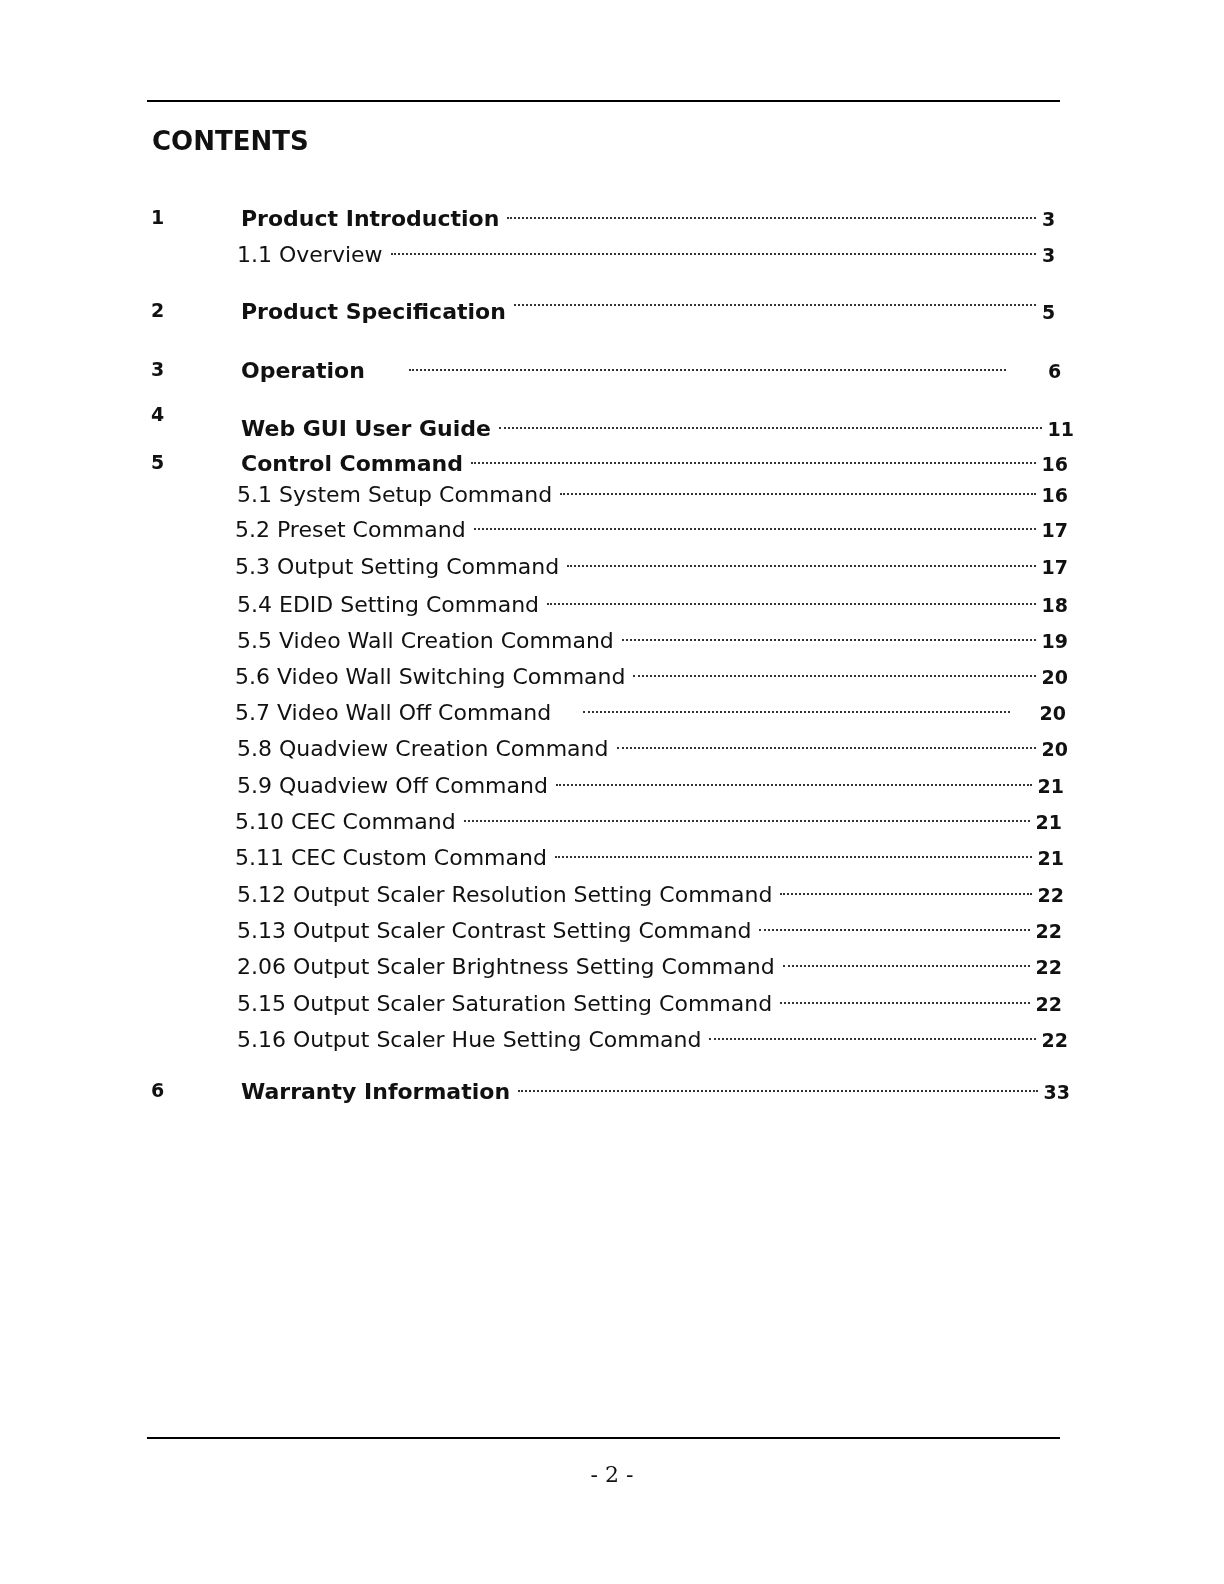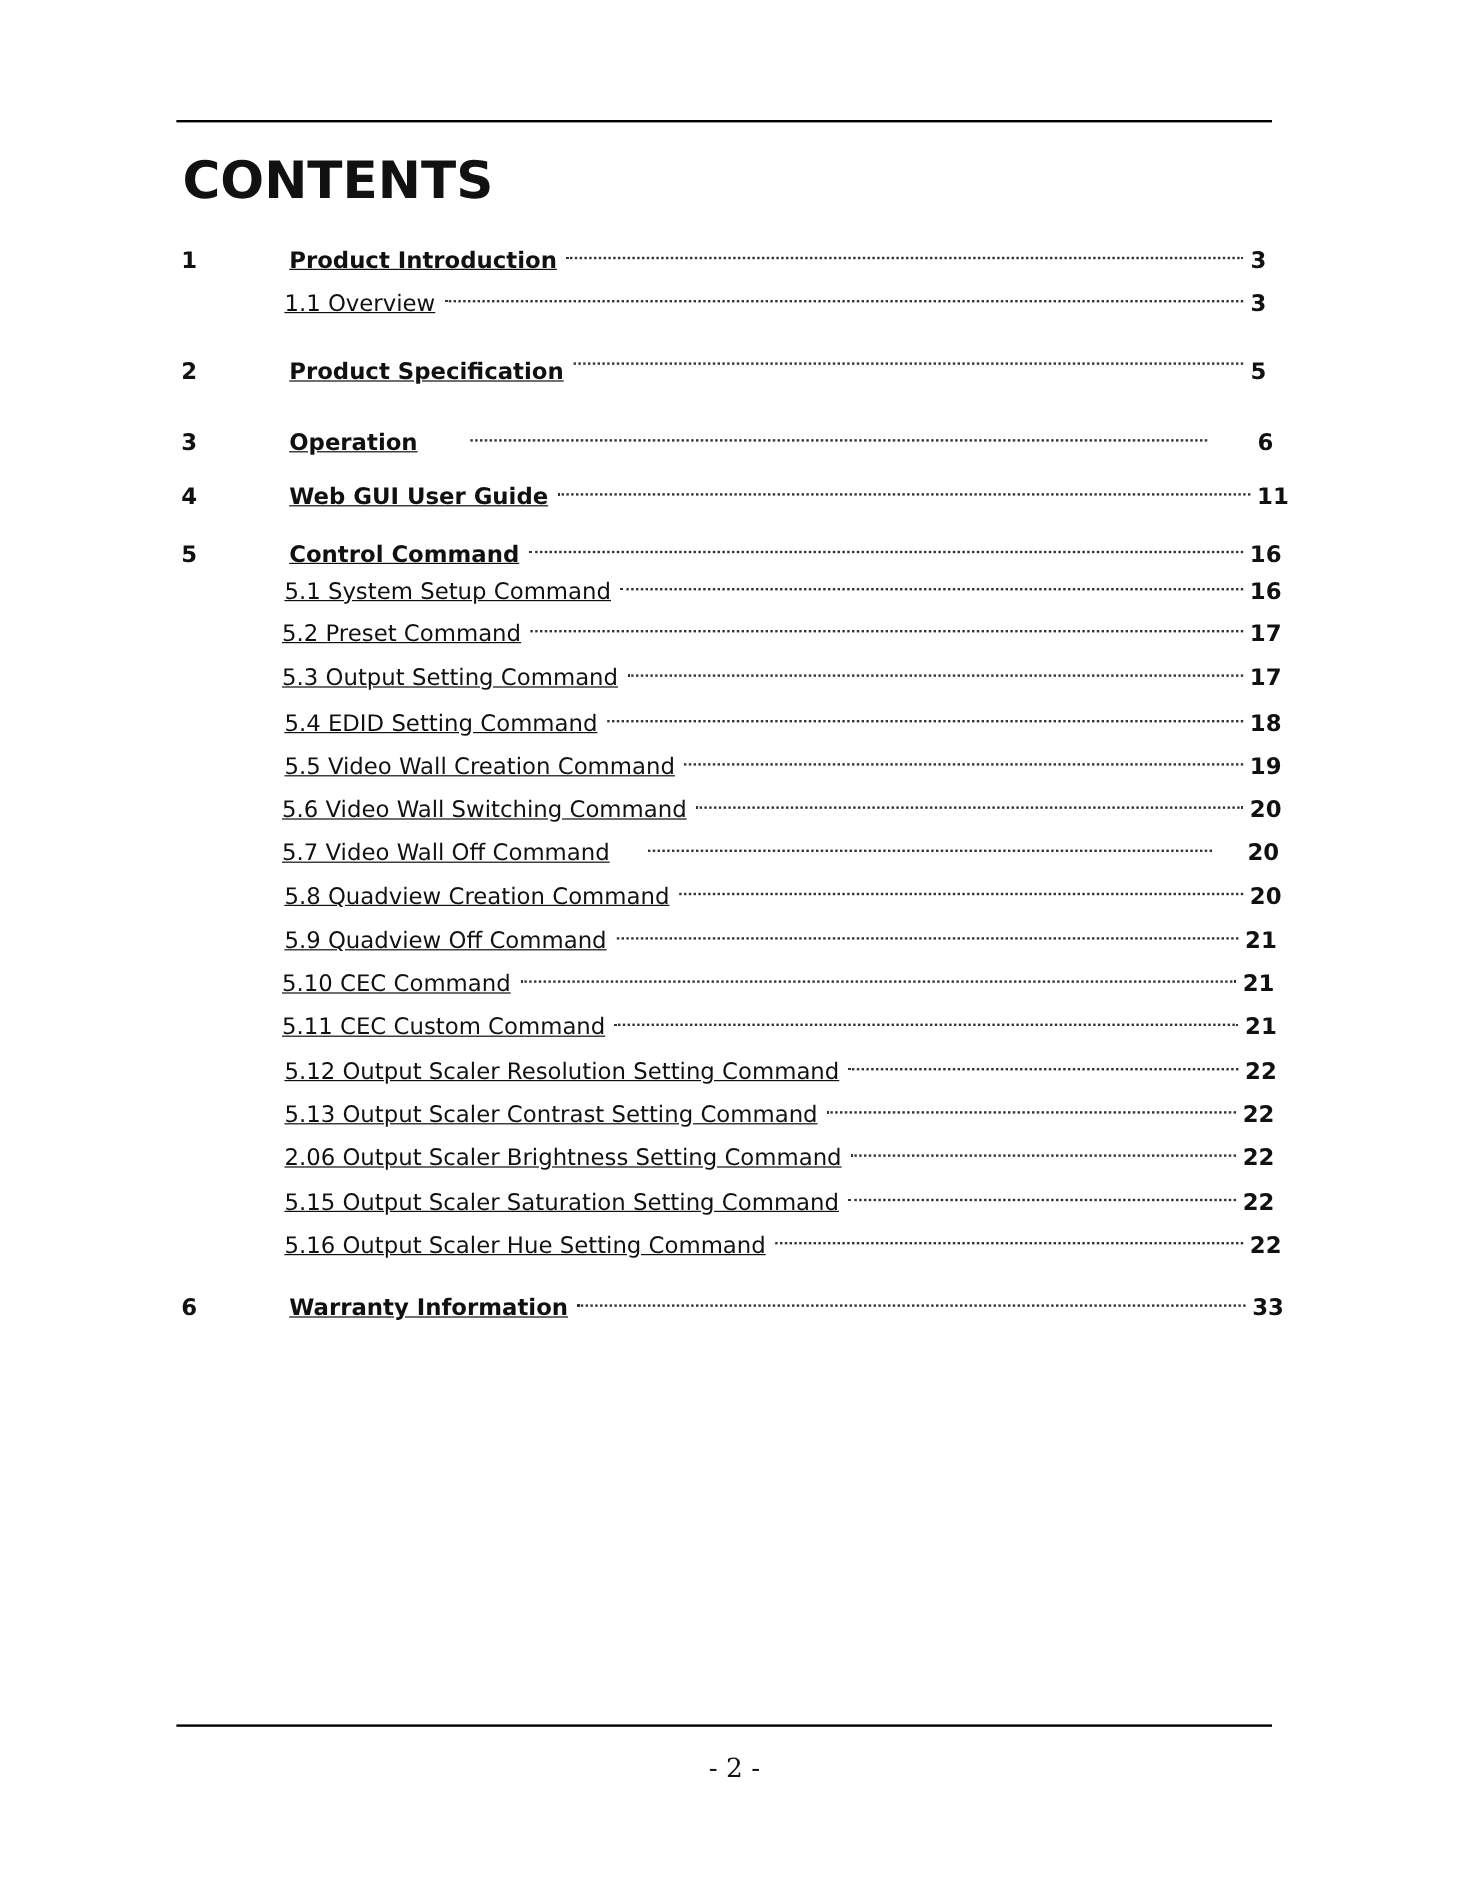--- a/index.html
+++ b/index.html
@@ -1,23 +1,23 @@
 <!DOCTYPE html>
 <html><head>
 <meta charset="utf-8">
 <style>
   html, body { margin: 0; padding: 0; background: #ffffff; }
   body { width: 1224px; height: 1584px; position: relative; overflow: hidden; color: #111; font-family: "DejaVu Sans", sans-serif; }
   .rule { position: absolute; left: 147px; width: 913px; height: 2px; background: #000; }
   .rule.top { top: 100px; }
   .rule.bottom { top: 1437px; }
-  .title { position: absolute; left: 152px; top: 126px; font-size: 43px; font-weight: bold; letter-spacing: 0px; }
+  .title { position: absolute; left: 152px; top: 126px; font-size: 26px; font-weight: bold; letter-spacing: 0px; }
   .entry { position: absolute; display: flex; align-items: baseline; white-space: nowrap; }
   .num { position: absolute; left: 151px; font-size: 19px; font-weight: bold; }
-  .label { font-size: 19px; text-decoration: underline; }
+  .label { font-size: 22px; }
   .label.bold { font-weight: bold; }
   .dots { flex: 1; margin: 0 6px 0 8px; border-bottom: 2px dotted #333; height: 0; position: relative; top: -7px; }
   .page { font-size: 19px; font-weight: bold; min-width: 20px; text-align: left; }
   .footer { position: absolute; top: 1462px; left: 0; width: 1224px; text-align: center; font-family: "DejaVu Serif", serif; font-size: 22px; }
 </style>
 </head>
 <body>
 
 <div class="rule top"></div>
 <div class="title">CONTENTS</div>
@@ -40,21 +40,21 @@
       <span class="dots"></span>
       <span class="page">5</span>
     </div>
     <div class="num" style="top: 358px;">3</div>
     <div class="entry" style="top: 358px; left: 241px; width: 827px; gap: 36px;">
       <span class="label bold">Operation</span>
       <span class="dots"></span>
       <span class="page">6</span>
     </div>
     <div class="num" style="top: 403px;">4</div>
-    <div class="entry" style="top: 403px; left: 241px; width: 833px; justify-content: center;">
+    <div class="entry" style="top: 416px; left: 241px; width: 833px; justify-content: center;">
       <span class="label bold">Web GUI User Guide</span>
       <span class="dots"></span>
       <span class="page">11</span>
     </div>
     <div class="num" style="top: 451px;">5</div>
     <div class="entry" style="top: 451px; left: 241px; width: 827px;">
       <span class="label bold">Control Command</span>
       <span class="dots"></span>
       <span class="page">16</span>
     </div>

